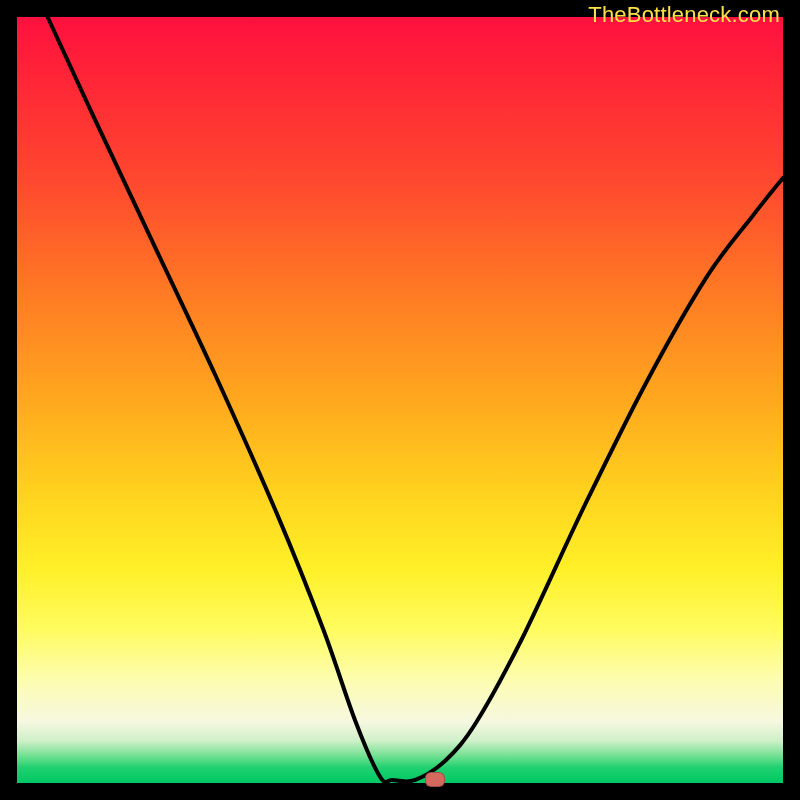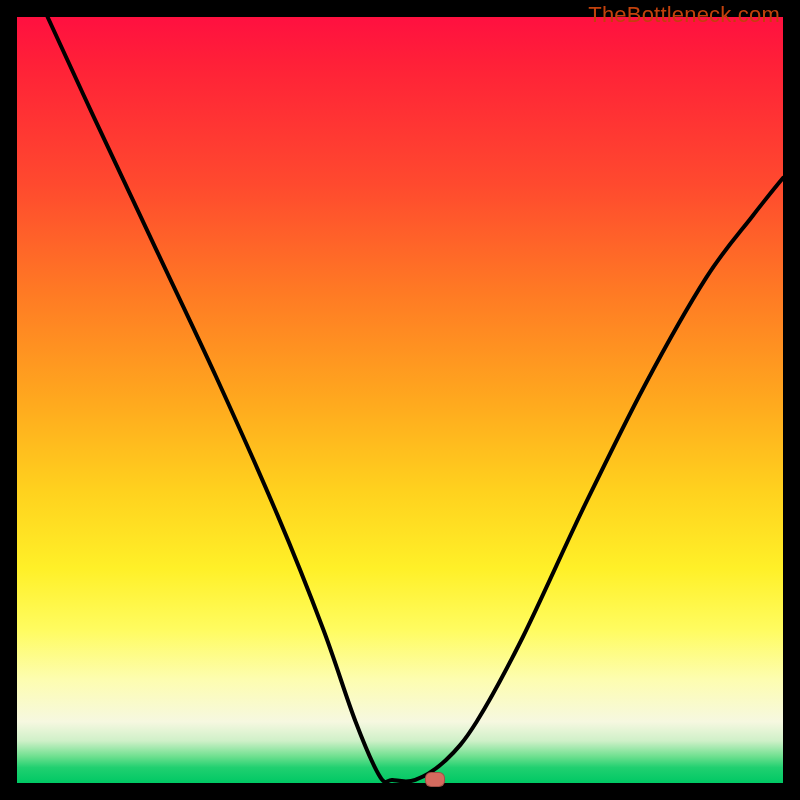--- a/index.html
+++ b/index.html
@@ -41,21 +41,21 @@
       #cff0c8 94.5%,
       #70e090 96.5%,
       #20d070 98%,
       #00c864 100%
     );
   }
   .watermark {
     position: absolute;
     top: 2px;
     right: 20px;
-    color: #c2410c;
+    color: #fde047;
     font-size: 22px;
     letter-spacing: 0.2px;
     font-weight: 400;
     user-select: none;
   }
   svg.curve {
     position: absolute;
     left: 17px;
     top: 17px;
     width: 766px;

